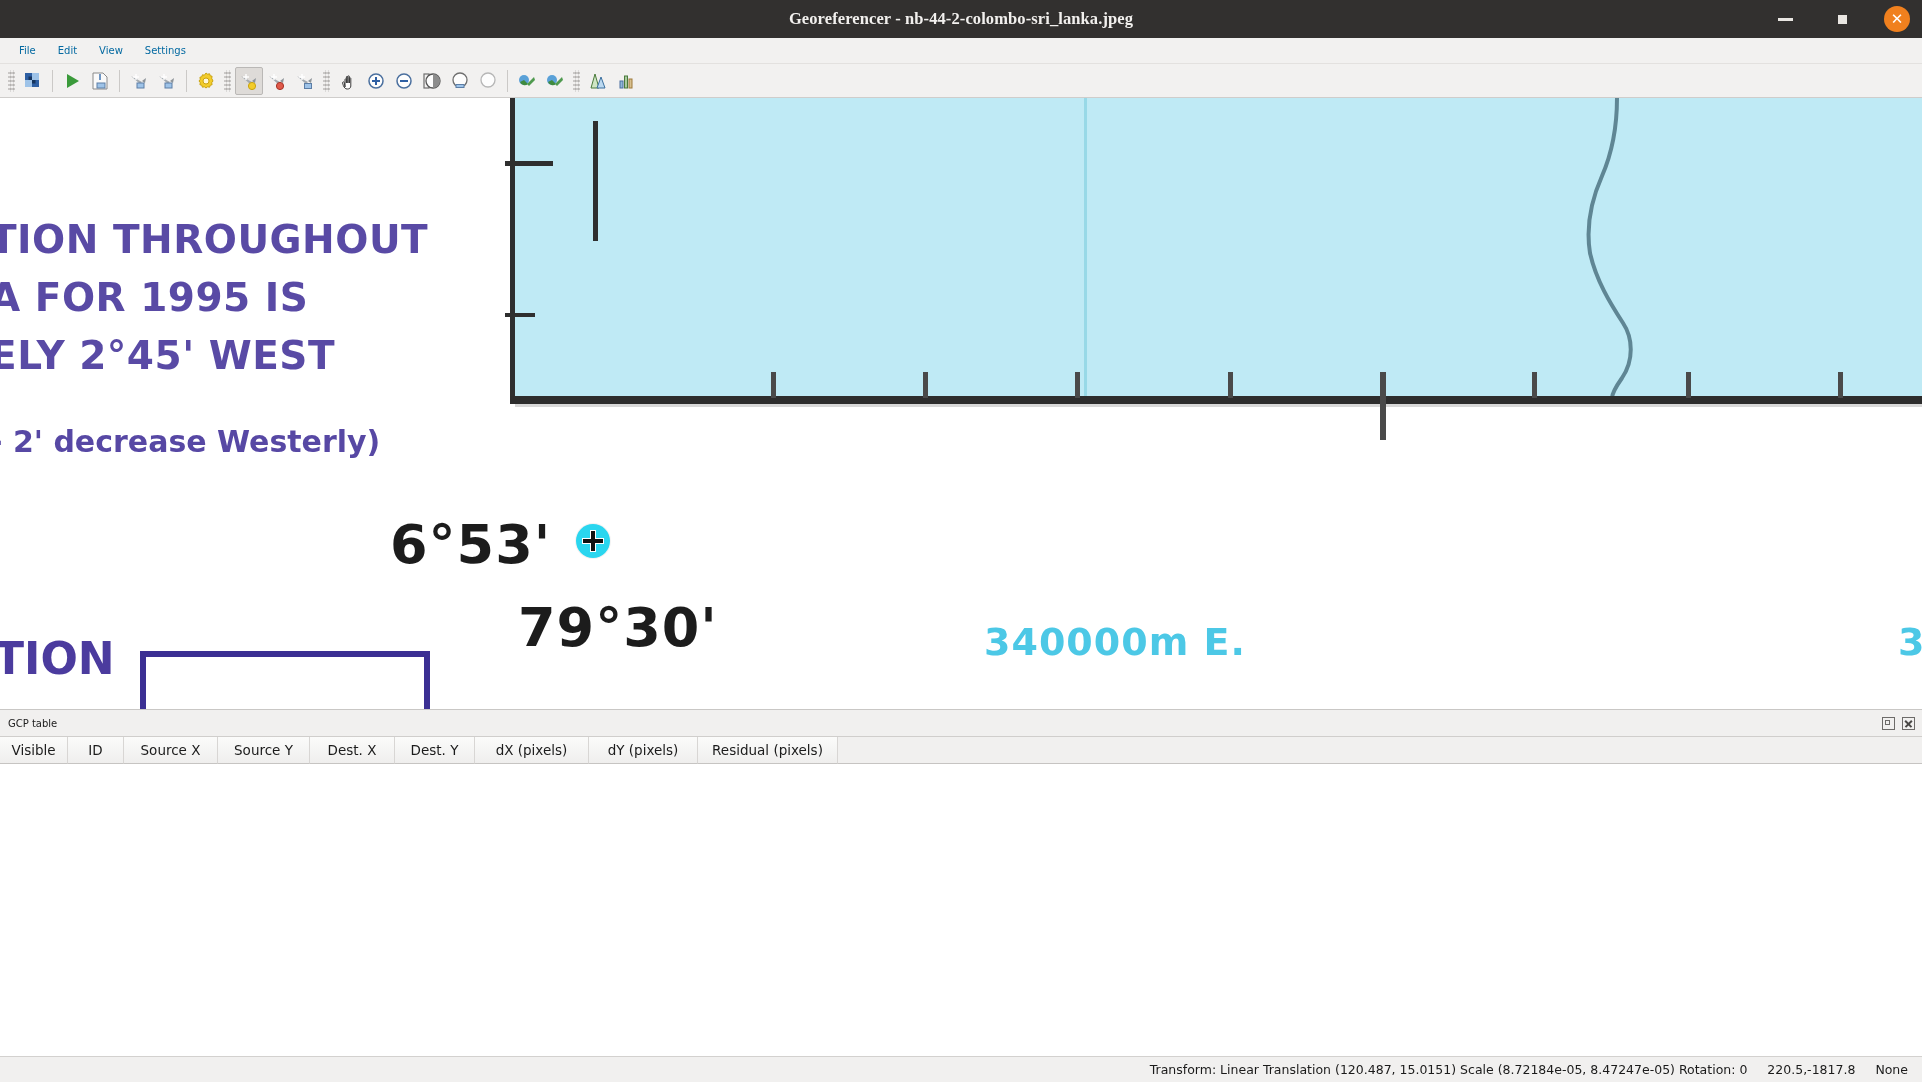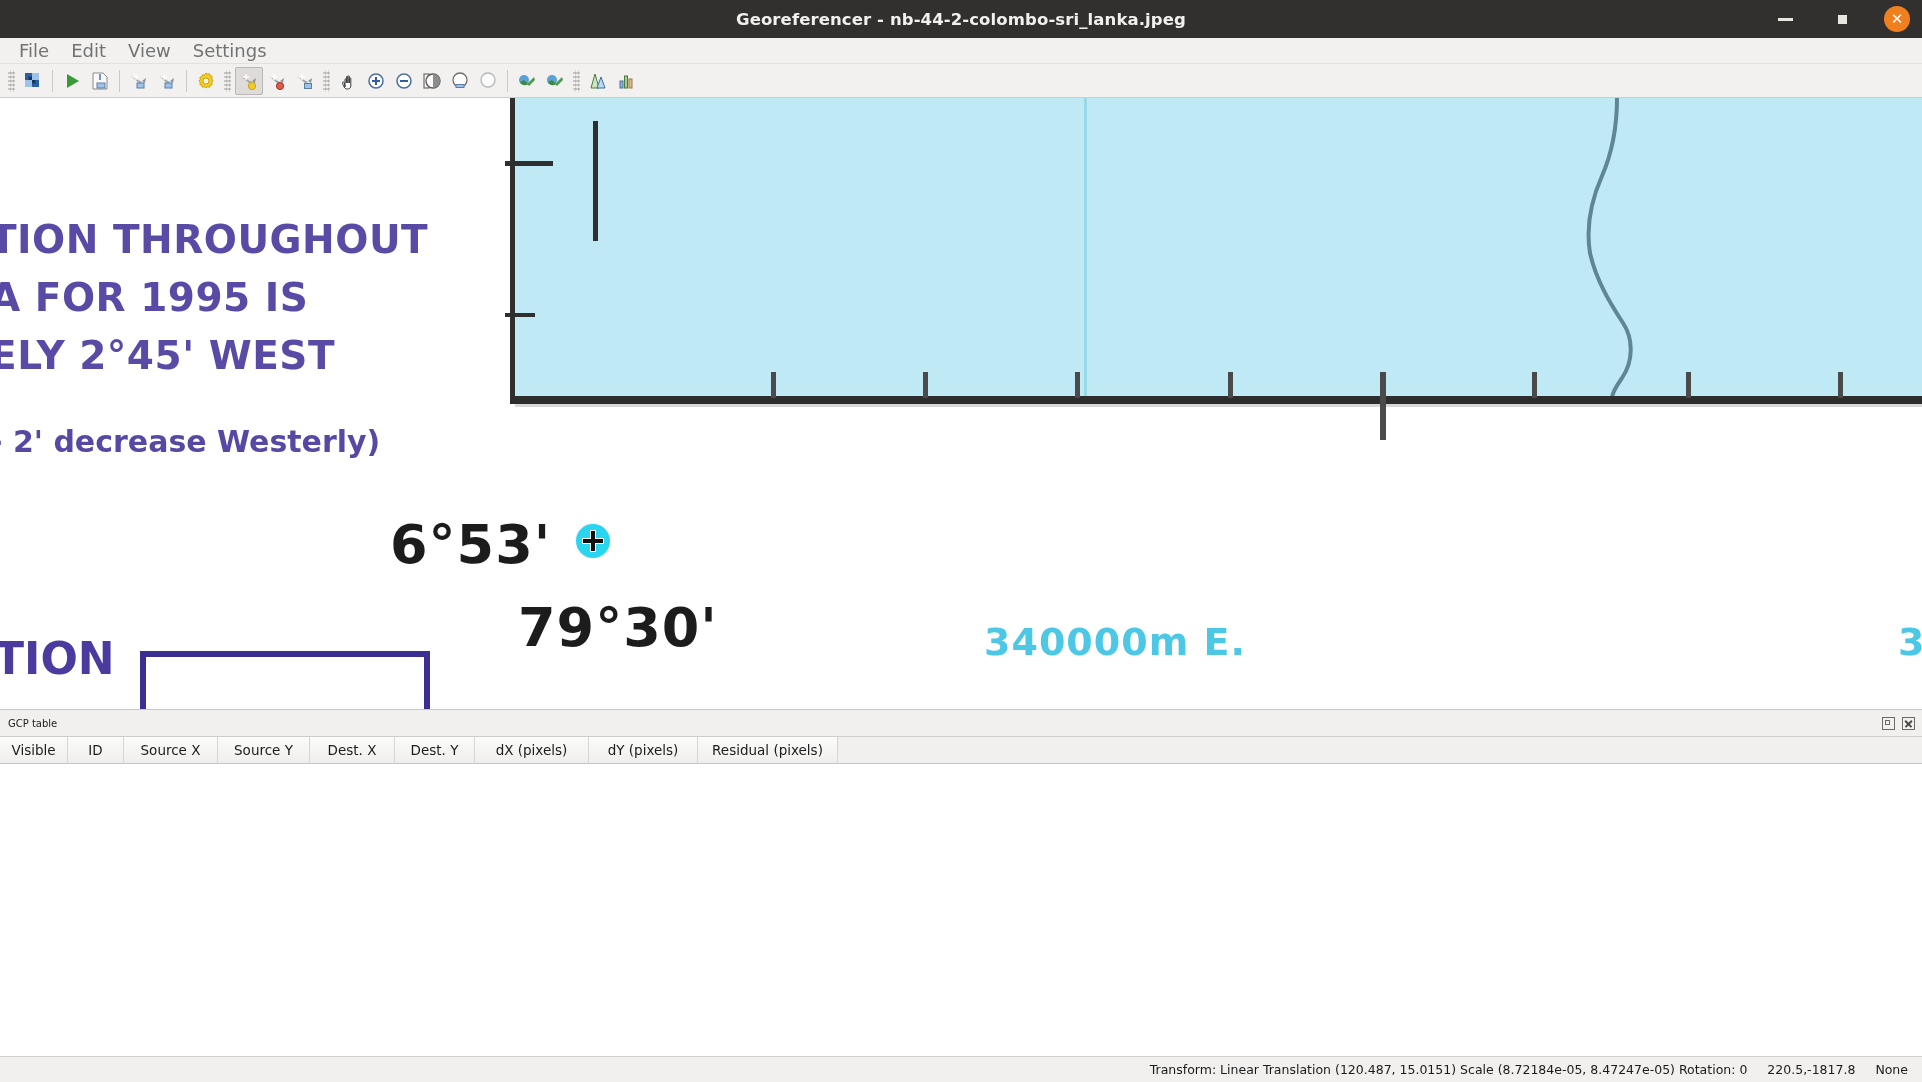--- a/index.html
+++ b/index.html
@@ -13,34 +13,35 @@
 
   
   .titlebar {
     height: 38px; background: #32302f; flex: 0 0 38px;
     display: flex; align-items: center; position: relative;
   }
   .titlebar-title {
     position: absolute; left: 0; right: 0; text-align: center;
     color: #f2f0ee; font-size: 16.5px; font-weight: bold;
     letter-spacing: .1px;
+    font-family: Liberation Serif, serif;
   }
   .win-ctrls { position: absolute; right: 12px; display: flex; align-items: center; gap: 27px; }
   .wc { width: 30px; height: 30px; display: flex; align-items: center; justify-content: center; cursor: default; }
   .wc .bar { width: 15px; height: 3px; background: #e9e6e2; }
   .wc .sq  { width: 9px; height: 9px; background: #e9e6e2; }
   .wc.close { background: #f0801e; border-radius: 50%; width: 26px; height: 26px; color: #fff; font-size: 15px; font-weight: bold; }
 
   
   .menubar {
     height: 26px; flex: 0 0 26px; background: #f2f1f0;
     display: flex; align-items: center; padding-left: 8px;
     border-bottom: 1px solid #e3e1df;
   }
-  .menu-item { font-size: 18px; color: #737373; padding: 3px 11px; border-radius: 2px; }
+  .menu-item { font-size: 10px; color: #0369a1; padding: 3px 11px; border-radius: 2px; }
 
   
   .toolbar {
     height: 34px; flex: 0 0 34px; background: #f2f1f0;
     display: flex; align-items: center; padding-left: 4px;
     border-bottom: 1px solid #cfcdcb;
   }
   .grip { width: 7px; height: 22px; margin: 0 4px;
     background-image: radial-gradient(#b4b2b0 1px, transparent 1.2px);
     background-size: 3px 4px; background-position: 1px 1px; }

